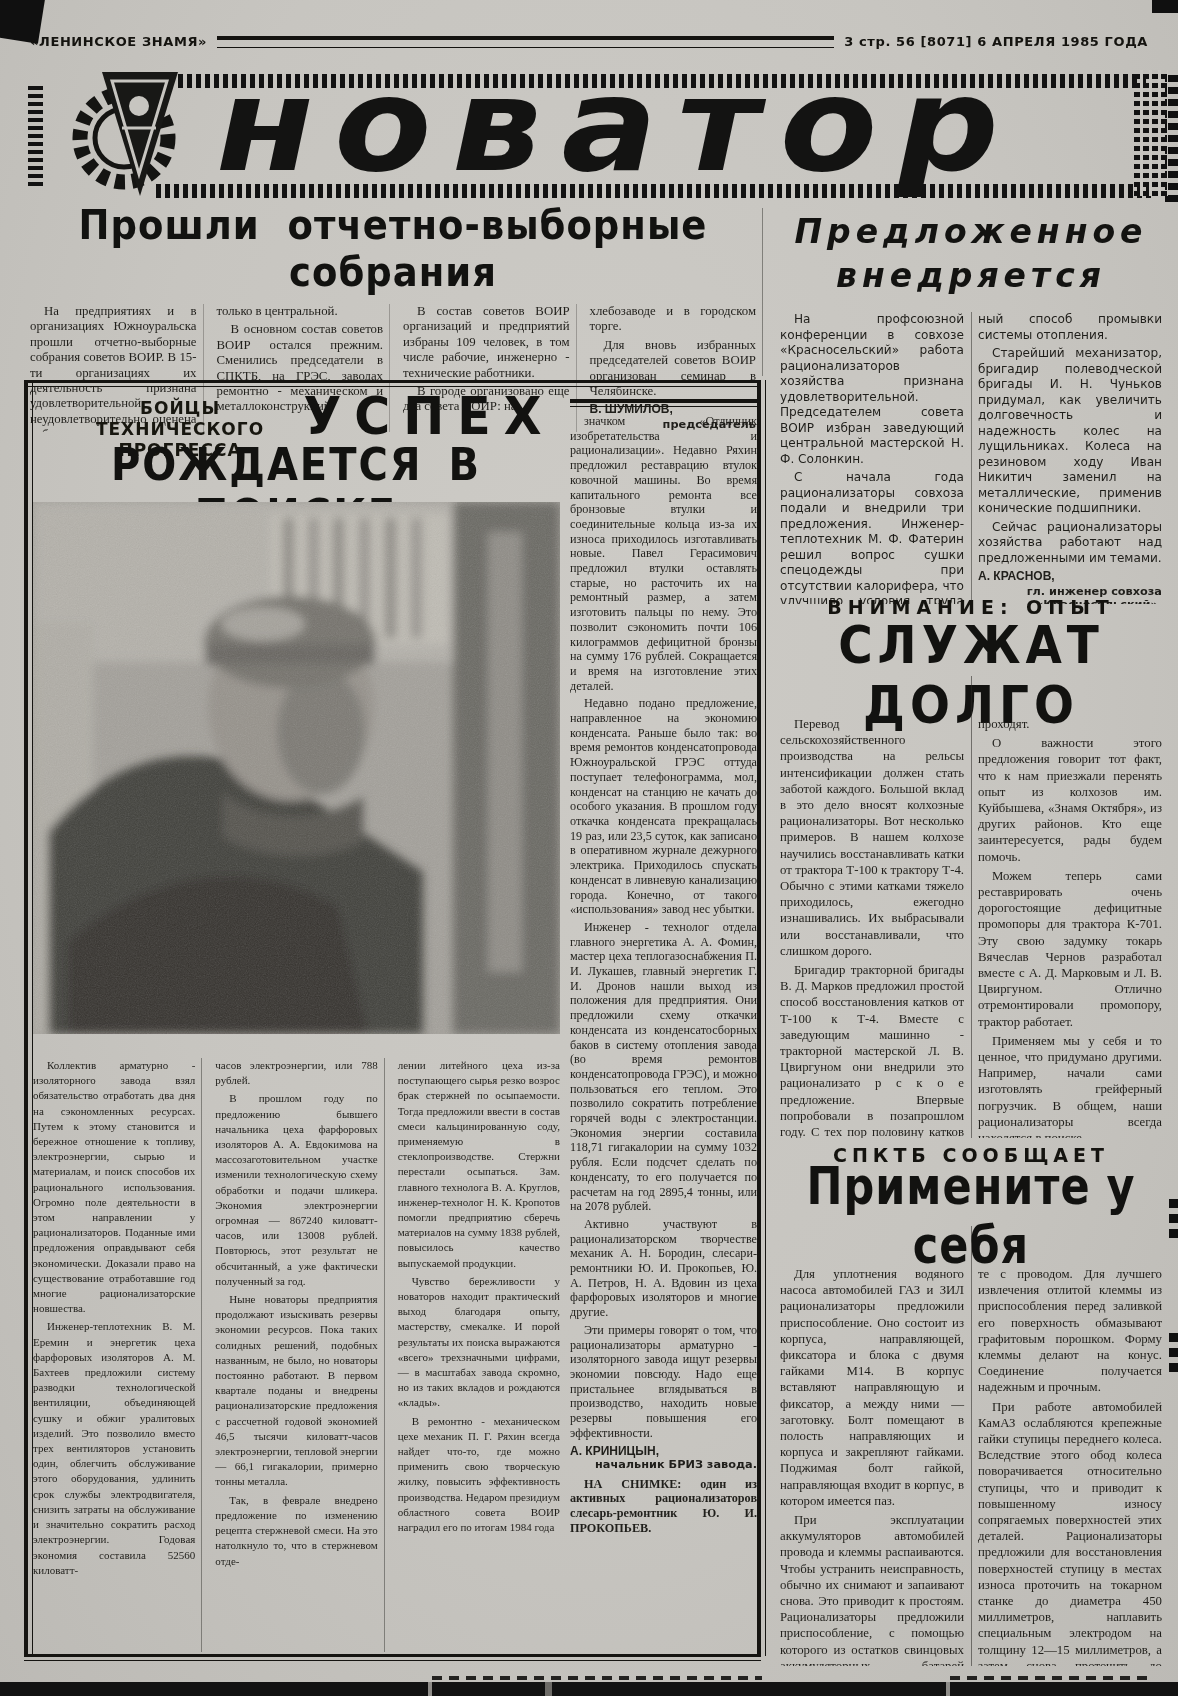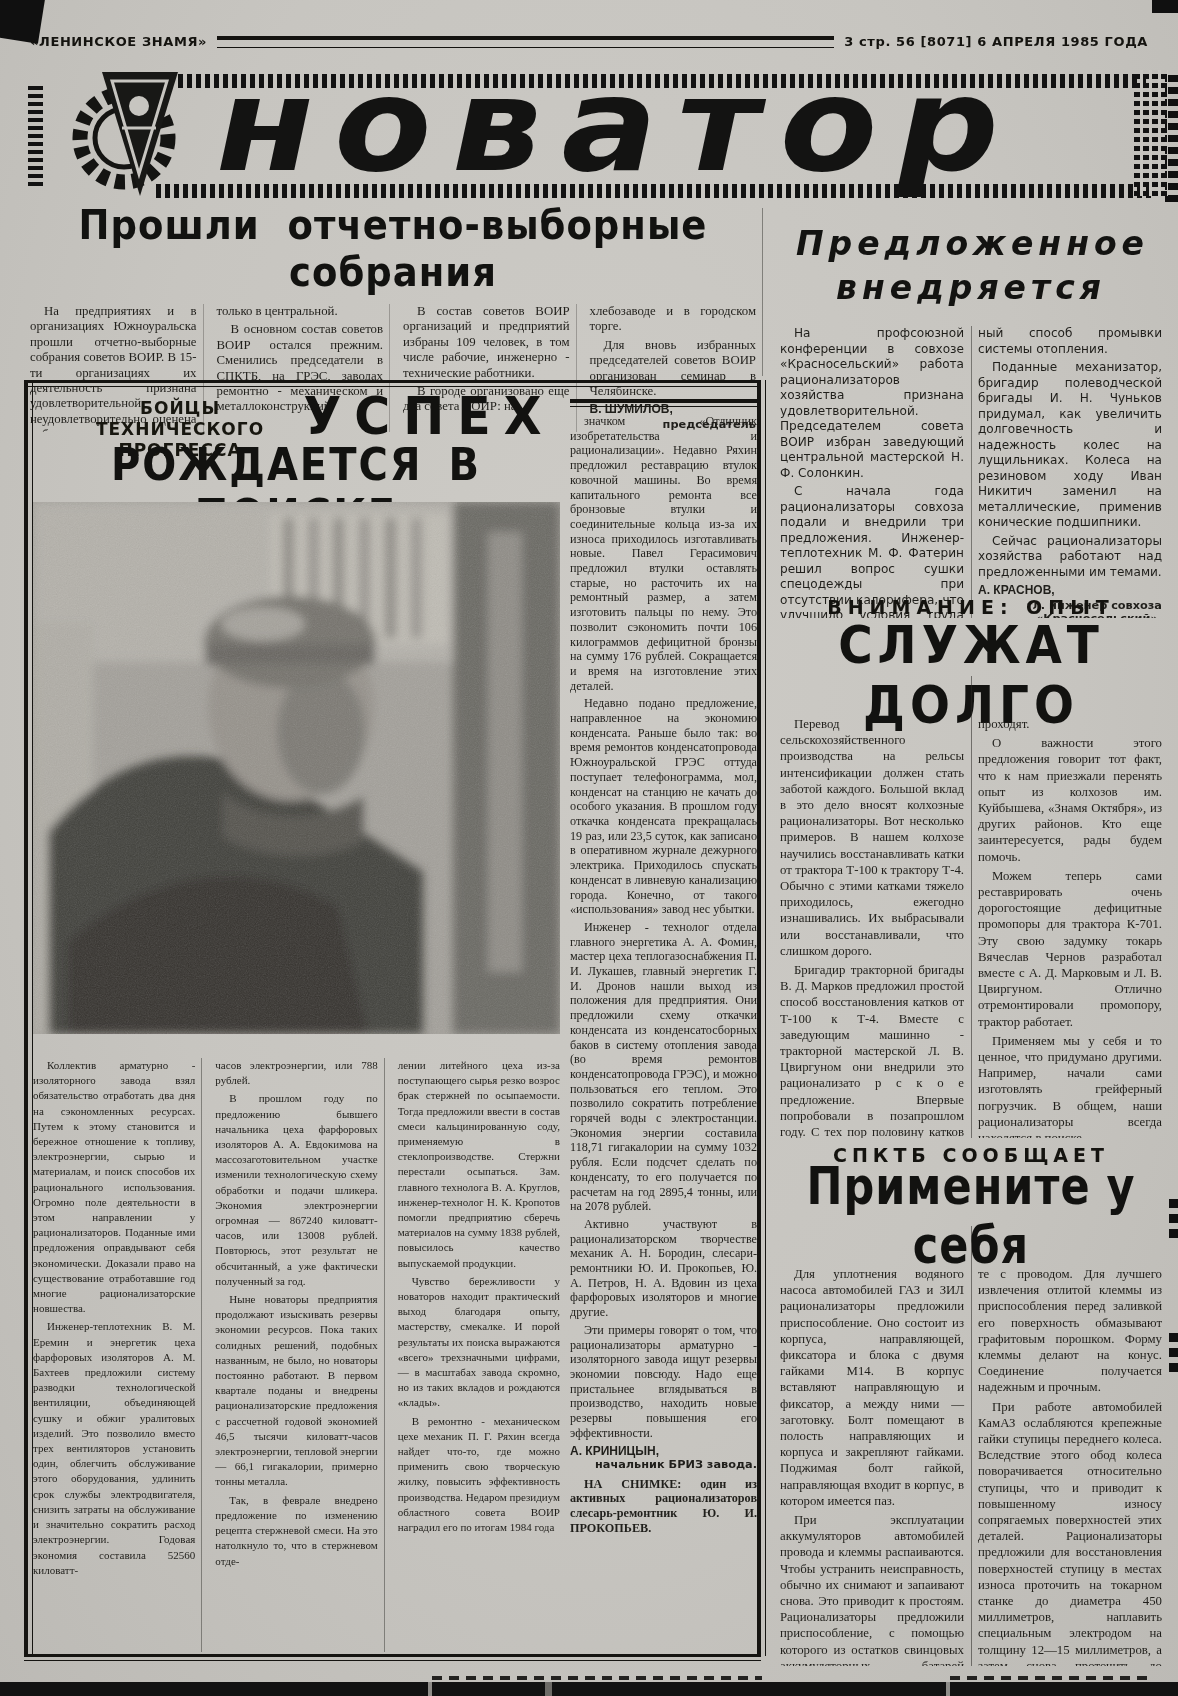--- a/index.html
+++ b/index.html
@@ -71,21 +71,21 @@
   .vbar-mid-b{position:absolute;left:765px;top:380px;width:1px;height:1276px;background:#151411;}
   .hrule-feat-a{position:absolute;left:24px;top:380px;width:734px;height:3px;background:#151411;}
   .hrule-feat-b{position:absolute;left:24px;top:386px;width:734px;height:1px;background:#151411;}
   .hrule-mid-a{position:absolute;left:570px;top:399px;width:188px;height:4px;background:#151411;}
   .hrule-mid-b{position:absolute;left:570px;top:406px;width:188px;height:1px;background:#151411;}
   .hrule-bot-a{position:absolute;left:24px;top:1654px;width:737px;height:3px;background:#151411;}
   .hrule-bot-b{position:absolute;left:24px;top:1660px;width:737px;height:1px;background:#151411;}
 
   
   .art2{position:absolute;left:780px;top:206px;width:382px;}
-  .art2 .headline{margin:16px;text-align:center;font-family:"DejaVu Sans",sans-serif;font-weight:bold;
+  .art2 .headline{margin:4px;text-align:center;font-family:"DejaVu Sans",sans-serif;font-weight:bold;
       font-style:italic;font-size:33px;line-height:44px;letter-spacing:5px;white-space:pre-line;color:#131311;}
   .art2 .cols{display:flex;gap:14px;margin-top:14px;height:292px;overflow:hidden;position:relative;
       font-family:"DejaVu Sans",sans-serif;font-size:12.1px;line-height:15.5px;}
   .art2 .cols:before{content:"";position:absolute;left:50%;top:0;bottom:0;width:1px;background:rgba(40,39,35,.5);}
   .art2 .col{flex:1;}
 
   
   .feat-kicker{position:absolute;left:70px;top:398px;width:220px;text-align:center;
       font-family:"DejaVu Sans",sans-serif;font-weight:bold;font-size:17px;line-height:21px;
       letter-spacing:1px;white-space:pre-line;color:#17160f;}
@@ -187,21 +187,21 @@
     <h2 class="headline" style="white-space: pre-line;">Предложенное
 внедряется</h2>
     <div class="cols">
       <div class="col">
           <p class="para">На профсоюзной конференции в совхозе «Красносельский» работа рационализаторов хозяйства признана удовлетворительной. Председателем совета ВОИР избран заведующий центральной мастерской Н. Ф. Солонкин.</p>
           <p class="para">С начала года рационализаторы совхоза подали и внедрили три предложения. Инженер-теплотехник М. Ф. Фатерин решил вопрос сушки спецодежды при отсутствии калорифера, что улучшило условия труда доярок и скотников. Кроме того, он предложил оригиналь-</p>
         </div>
       <div class="col cont">
         <div>
             <p class="para">ный способ промывки системы отопления.</p>
-            <p class="para">Поданные механизатор, бригадир полеводческой бригады И. Н. Чуньков придумал, как увеличить долговечность и надежность колес на лущильниках. Колеса на резиновом ходу Иван Никитич заменил на металлические, применив конические подшипники.</p>
+            <p class="para">Старейший механизатор, бригадир полеводческой бригады И. Н. Чуньков придумал, как увеличить долговечность и надежность колес на лущильниках. Колеса на резиновом ходу Иван Никитич заменил на металлические, применив конические подшипники.</p>
             <p class="para">Сейчас рационализаторы хозяйства работают над предложенными им темами.</p>
           </div>
         <p class="sig-name">А. КРАСНОВ,</p>
         <p class="sig-role">гл. инженер совхоза «Красносельский».</p>
       </div>
     </div>
   </section>
 
   <div class="hrule-feat-a"></div>
   <div class="hrule-feat-b"></div>

